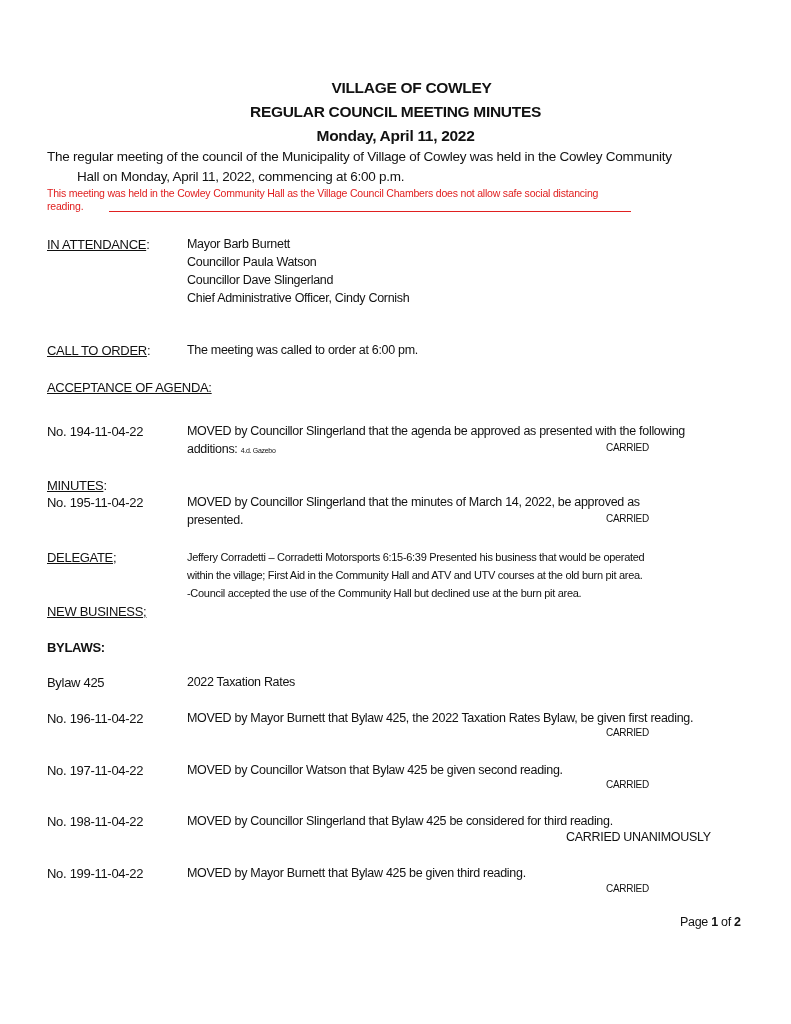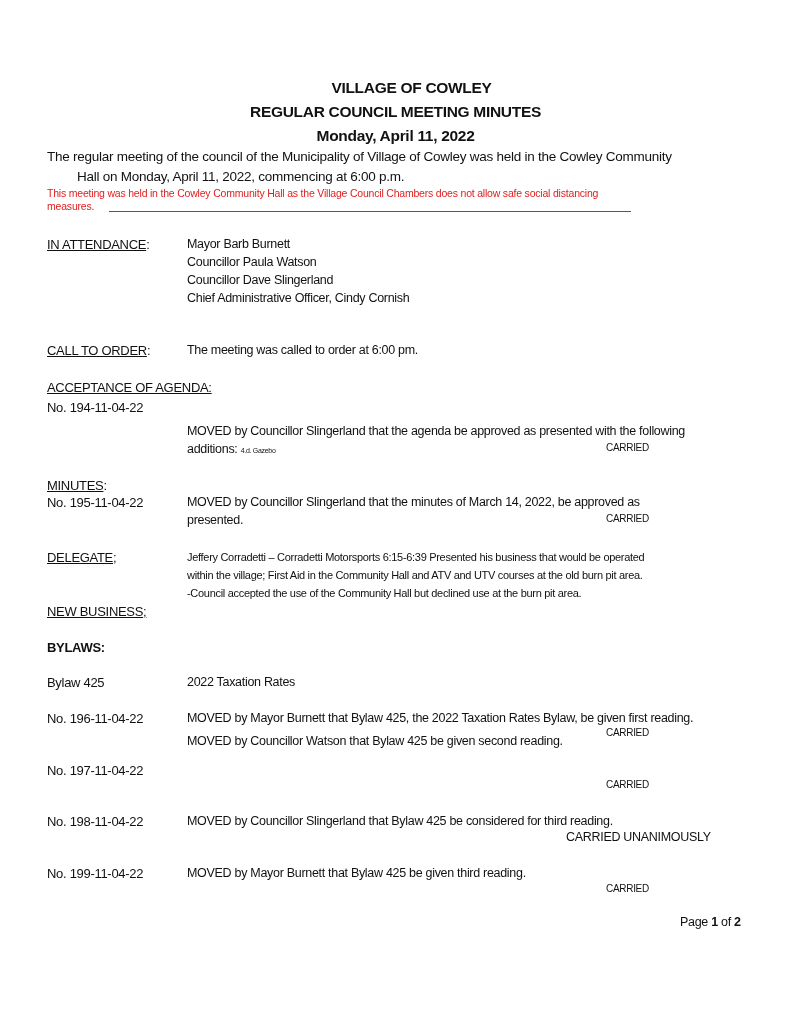--- a/index.html
+++ b/index.html
@@ -23,34 +23,34 @@
 </head>
 <body>
 
 <div class="abs title" style="top:79px;padding-left:16px;">VILLAGE OF COWLEY</div>
 <div class="abs title" style="top:103px;">REGULAR COUNCIL MEETING MINUTES</div>
 <div class="abs title" style="top:127px;">Monday, April 11, 2022</div>
 
 <div class="abs intro" style="top:149px;">The regular meeting of the council of the Municipality of Village of Cowley was held in the Cowley Community</div>
 <div class="abs intro" style="top:169px;margin-left:30px;">Hall on Monday, April 11, 2022, commencing at 6:00 p.m.</div>
 <div class="abs red" style="top:187px;">This meeting was held in the Cowley Community Hall as the Village Council Chambers does not allow safe social distancing</div>
-<div class="abs red" style="top:200px;">measures.</div>
+<div class="abs red" style="top:200px;">reading.</div>
 <div class="redline"></div>
 
 <div class="abs label" style="top:237px;"><span class="u">IN ATTENDANCE</span>:</div>
 <div class="abs col2" style="top:237px;">Mayor Barb Burnett</div>
 <div class="abs col2" style="top:255px;">Councillor Paula Watson</div>
 <div class="abs col2" style="top:273px;">Councillor Dave Slingerland</div>
 <div class="abs col2" style="top:291px;">Chief Administrative Officer, Cindy Cornish</div>
 
 <div class="abs label" style="top:343px;"><span class="u">CALL TO ORDER</span>:</div>
 <div class="abs col2" style="top:343px;">The meeting was called to order at 6:00 pm.</div>
 
 <div class="abs label u" style="top:380px;">ACCEPTANCE OF AGENDA:</div>
-<div class="abs label" style="top:400px;">No. 194-11-04-22</div>
+<div class="abs label" style="top:424px;">No. 194-11-04-22</div>
 <div class="abs col2" style="top:424px;">MOVED by Councillor Slingerland that the agenda be approved as presented with the following</div>
 <div class="abs col2" style="top:442px;"><span>additions:</span> <span class="tiny">4.d. Gazebo</span></div>
 <div class="abs carried" style="top:442px;">CARRIED</div>
 
 <div class="abs label" style="top:478px;"><span class="u">MINUTES</span>:</div>
 <div class="abs label" style="top:495px;">No. 195-11-04-22</div>
 <div class="abs col2" style="top:495px;">MOVED by Councillor Slingerland that the minutes of March 14, 2022, be approved as</div>
 <div class="abs col2" style="top:513px;">presented.</div>
 <div class="abs carried" style="top:513px;">CARRIED</div>
 
@@ -62,21 +62,21 @@
 <div class="abs label" style="top:604px;"><span class="u">NEW BUSINESS</span><span class="u">;</span></div>
 <div class="abs label" style="top:640px;font-weight:bold;">BYLAWS:</div>
 <div class="abs label" style="top:675px;">Bylaw 425</div>
 <div class="abs col2" style="top:675px;">2022 Taxation Rates</div>
 
 <div class="abs label" style="top:711px;">No. 196-11-04-22</div>
 <div class="abs col2" style="top:711px;">MOVED by Mayor Burnett that Bylaw 425, the 2022 Taxation Rates Bylaw, be given first reading.</div>
 <div class="abs carried" style="top:727px;">CARRIED</div>
 
 <div class="abs label" style="top:763px;">No. 197-11-04-22</div>
-<div class="abs col2" style="top:734px;">MOVED by Councillor Watson that Bylaw 425 be given second reading.</div>
+<div class="abs col2" style="top:763px;">MOVED by Councillor Watson that Bylaw 425 be given second reading.</div>
 <div class="abs carried" style="top:779px;">CARRIED</div>
 
 <div class="abs label" style="top:814px;">No. 198-11-04-22</div>
 <div class="abs col2" style="top:814px;">MOVED by Councillor Slingerland that Bylaw 425 be considered for third reading.</div>
 <div class="abs carried-u" style="top:830px;">CARRIED UNANIMOUSLY</div>
 
 <div class="abs label" style="top:866px;">No. 199-11-04-22</div>
 <div class="abs col2" style="top:866px;">MOVED by Mayor Burnett that Bylaw 425 be given third reading.</div>
 <div class="abs carried" style="top:883px;">CARRIED</div>
 

